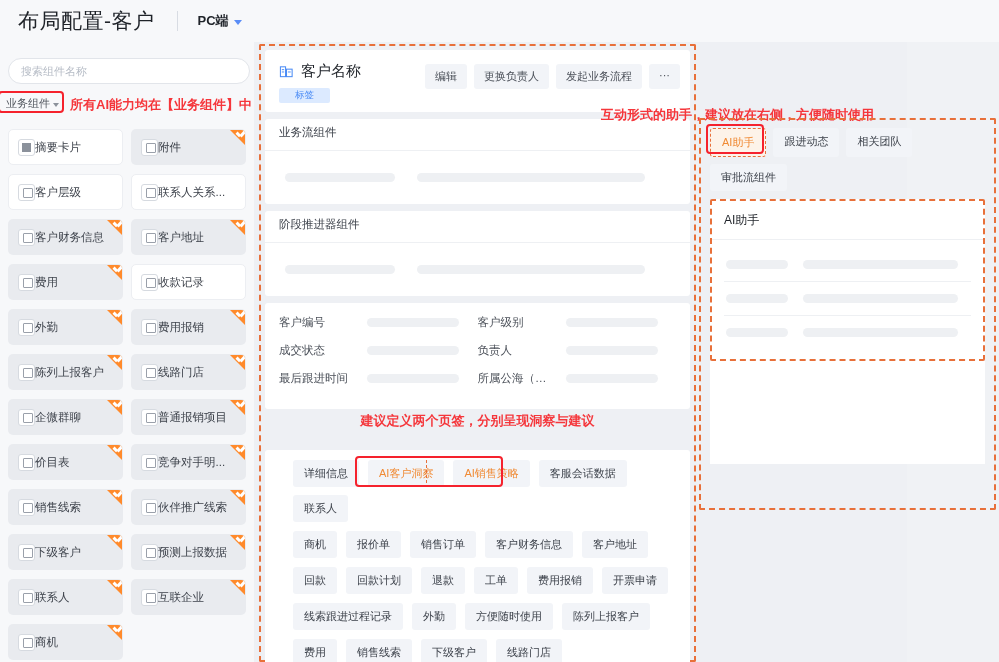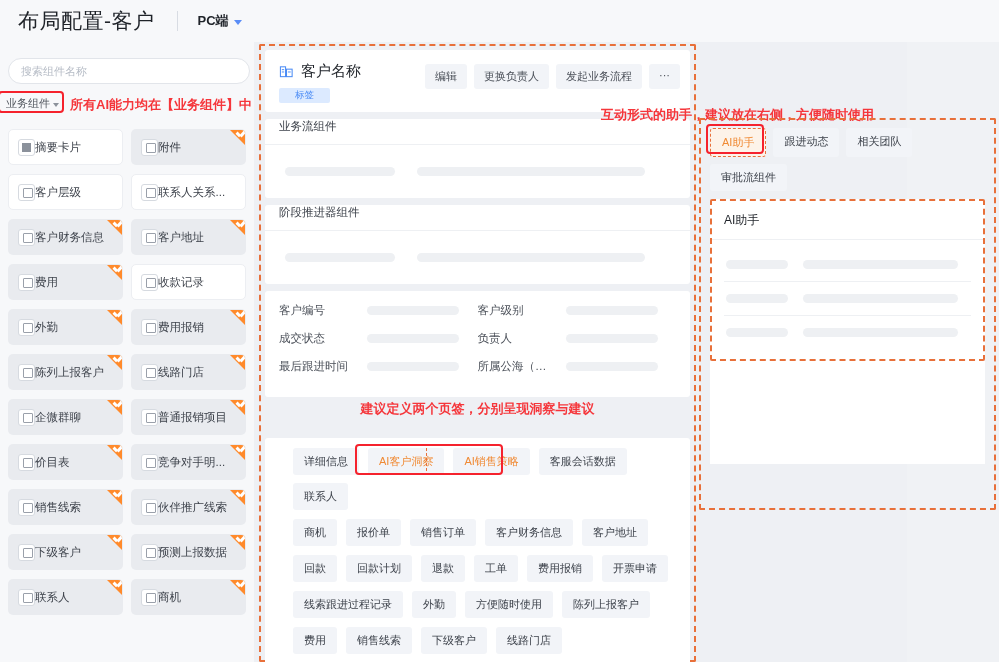--- a/index.html
+++ b/index.html
@@ -102,21 +102,21 @@
     display: inline-block; margin-top: 7px; background: #dceaff; color: #4a8bf5;
     font-size: 9.5px; padding: 1px 16px; border-radius: 2px;
   }
   .dh-actions { position: absolute; right: 10px; top: 14px; display: flex; gap: 7px; }
   .act-btn {
     background: #f2f4f8; border-radius: 3px; font-size: 11px; color: #4b5059;
     padding: 5px 10px; cursor: pointer; white-space: nowrap;
   }
 
   .sec-card { margin-top: 7px; background: #fff; }
-  .sec-title { font-size: 11.5px; color: #3d424b; padding: 0 14px 10px 14px; border-bottom: 1px solid #eef0f3; }
+  .sec-title { font-size: 11.5px; color: #3d424b; padding: 6px 14px 10px 14px; border-bottom: 1px solid #eef0f3; }
   .sec-body { padding: 22px 14px 22px 20px; display: flex; gap: 22px; align-items: center; }
   .ph { height: 9px; border-radius: 5px; background: #eef0f3; }
   .ph.short { width: 110px; }
   .ph.long  { width: 228px; }
 
   .fields-card { margin-top: 7px; background: #fff; padding: 12px 14px 10px 14px; }
   .f-row { display: flex; margin-bottom: 13px; }
   .f-col { width: 50%; display: flex; align-items: center; gap: 10px; }
   .f-label { font-size: 11.5px; color: #4b5059; width: 78px; white-space: nowrap; overflow: hidden; text-overflow: ellipsis; }
   .f-val { height: 9px; width: 92px; border-radius: 5px; background: #eef0f3; }
@@ -285,20 +285,25 @@
           <span class="corner"></span>
         </div>
         <div class="comp-card grey">
           <span class="comp-ico frame"></span>
           <span class="comp-label">预测上报数据</span>
           <span class="corner"></span>
         </div>
         <div class="comp-card grey">
           <span class="comp-ico frame"></span>
           <span class="comp-label">联系人</span>
+          <span class="corner"></span>
+        </div>
+        <div class="comp-card grey">
+          <span class="comp-ico frame"></span>
+          <span class="comp-label">互联企业</span>
           <span class="corner"></span>
         </div>
         <div class="comp-card grey">
           <span class="comp-ico frame"></span>
           <span class="comp-label">商机</span>
           <span class="corner"></span>
         </div>
       </div>
   </div>
 

